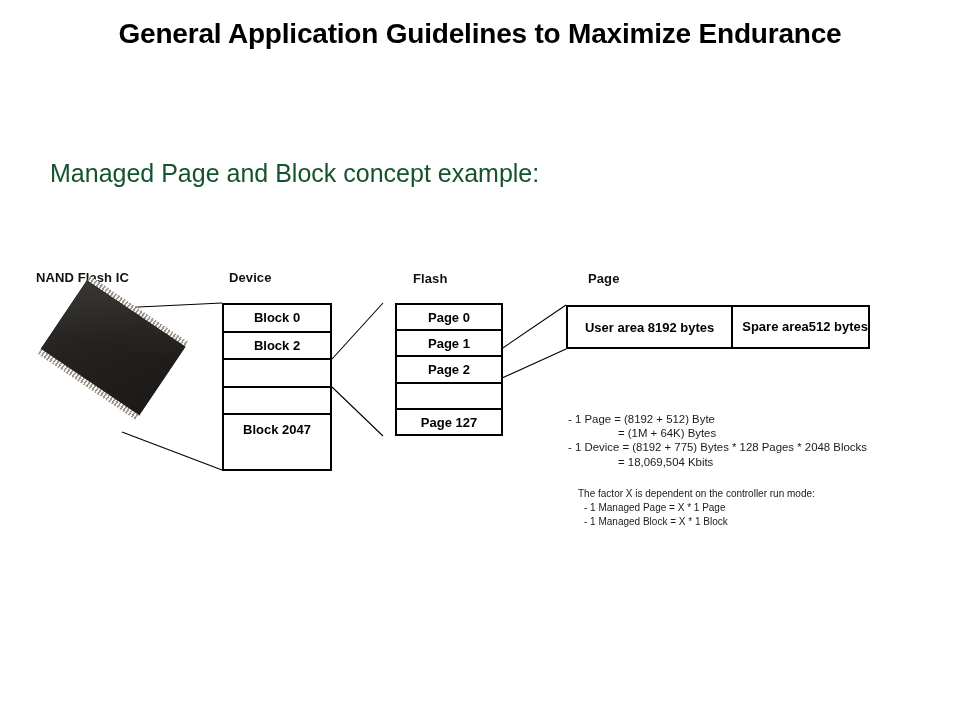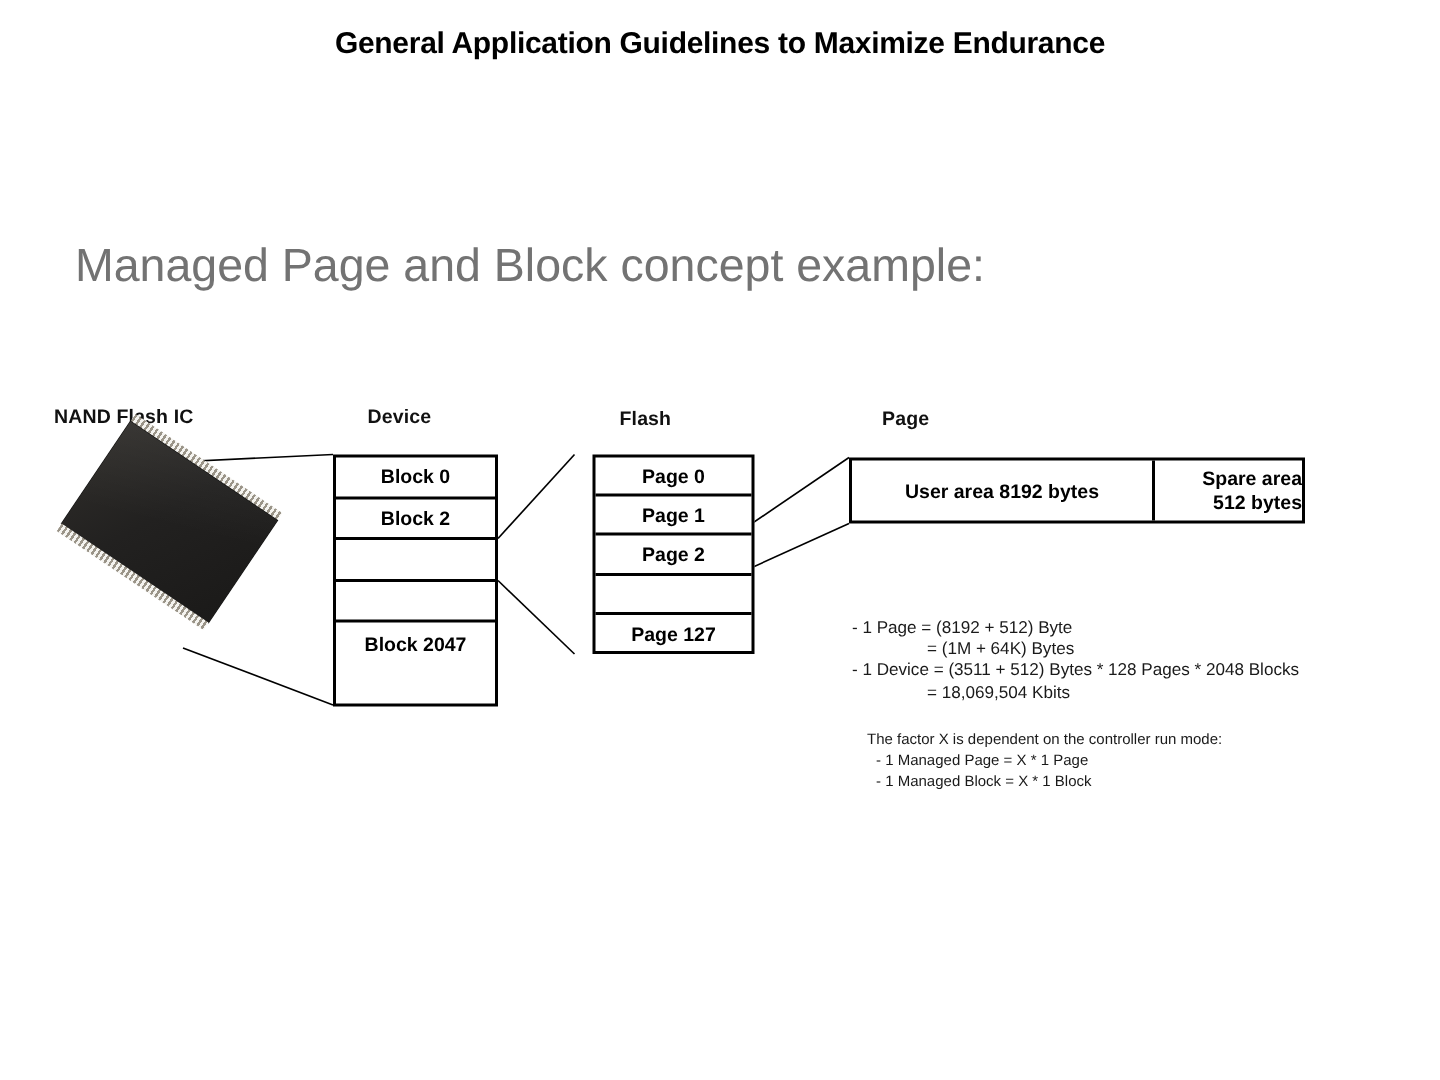--- a/index.html
+++ b/index.html
@@ -21,51 +21,51 @@
     width: 960px;
     height: 720px;
     background: #ffffff;
   }
   
   .slide-title {
     position: absolute;
     left: 0; top: 18px;
     width: 960px;
     text-align: center;
-    font-size: 20px;
+    font-size: 28px;
     font-weight: bold;
     letter-spacing: -0.2px;
     color: #000000;
     white-space: nowrap;
   }
   .slide-subtitle {
     position: absolute;
     left: 50px; top: 159px;
-    font-size: 31px;
+    font-size: 25px;
     font-weight: normal;
-    color: #737373;
+    color: #14532d;
     white-space: nowrap;
   }
   
   #diagram {
     position: absolute;
     left: 0; top: 0;
     width: 960px;
     height: 720px;
   }
   .col-header {
     position: absolute;
     font-size: 13px;
     font-weight: bold;
     color: #111111;
     white-space: nowrap;
     letter-spacing: 0.1px;
   }
   #hdr-nand  { left: 36px;  top: 270px; }
-  #hdr-device{ left: 245px; top: 270px; text-align: center; }
+  #hdr-device{ left: 229px; top: 270px; text-align: center; }
   #hdr-block { left: 413px; top: 271px; }
   #hdr-page  { left: 588px; top: 271px; }
 
   
   #nand-chip {
     position: absolute;
     left: 48px;
     top: 302px;
     width: 130px;
     height: 92px;
@@ -143,22 +143,22 @@
     display: flex;
     align-items: center;
     justify-content: center;
     font-size: 13px;
     font-weight: bold;
     white-space: nowrap;
   }
   #page-box .spare-area {
     flex: 1;
     display: flex;
-    flex-direction: column;
-    align-items: flex-end;
+    flex-direction: row;
+    align-items: center;
     justify-content: center;
     padding-left: 9px;
     font-size: 13px;
     font-weight: bold;
     line-height: 1.22;
     white-space: nowrap;
   }
 
   
   #connectors {
@@ -245,21 +245,21 @@
       <div class="user-area">User area 8192 bytes</div>
       <div class="spare-area">
         <span>Spare area</span>
         <span>512 bytes</span>
       </div>
     </div>
 
     <div id="formula-block">
       <div>- 1 Page = (8192 + 512) Byte</div>
       <div class="ind-1">= (1M + 64K) Bytes</div>
-      <div>- 1 Device = (3511 + 512) Bytes * 128 Pages * 2048 Blocks</div>
+      <div>- 1 Device = (8192 + 775) Bytes * 128 Pages * 2048 Blocks</div>
       <div class="ind-1">= 18,069,504 Kbits</div>
     </div>
 
     <div id="note-block">
       <div class="ind-0">The factor X is dependent on the controller run mode:</div>
       <div class="ind-s">- 1 Managed Page = X * 1 Page</div>
       <div class="ind-s">- 1 Managed Block = X * 1 Block</div>
     </div>
 
   </div>

